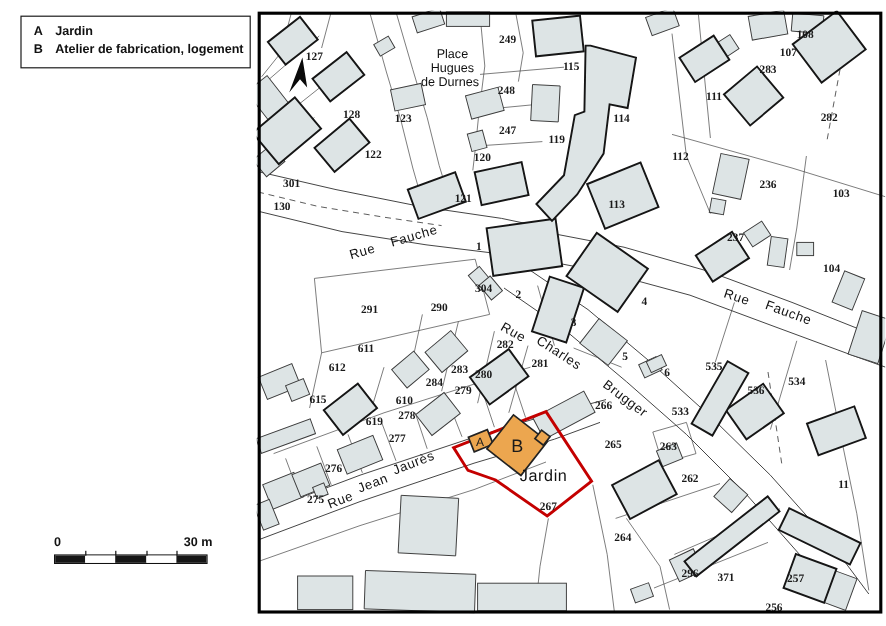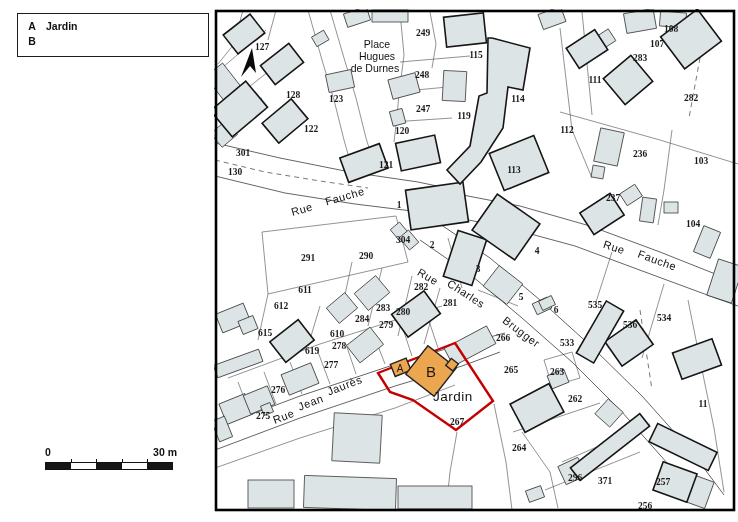--- a/index.html
+++ b/index.html
@@ -44,20 +44,21 @@
 
 <div id="stage">
 
   <div class="legend">
     <div class="legend-row">
       <span class="legend-key">A</span>
       <span class="legend-label">Jardin</span>
     </div>
     <div class="legend-row">
       <span class="legend-key">B</span>
+      <span class="legend-label">Atelier de fabrication, logement</span>
     </div>
   </div>
 
   <div class="scalebar">
     <div class="scale-labels">
       <span>0</span>
       <span>30 m</span>
     </div>
     <div class="scale-track">
       <div class="scale-seg seg-dark"></div>

